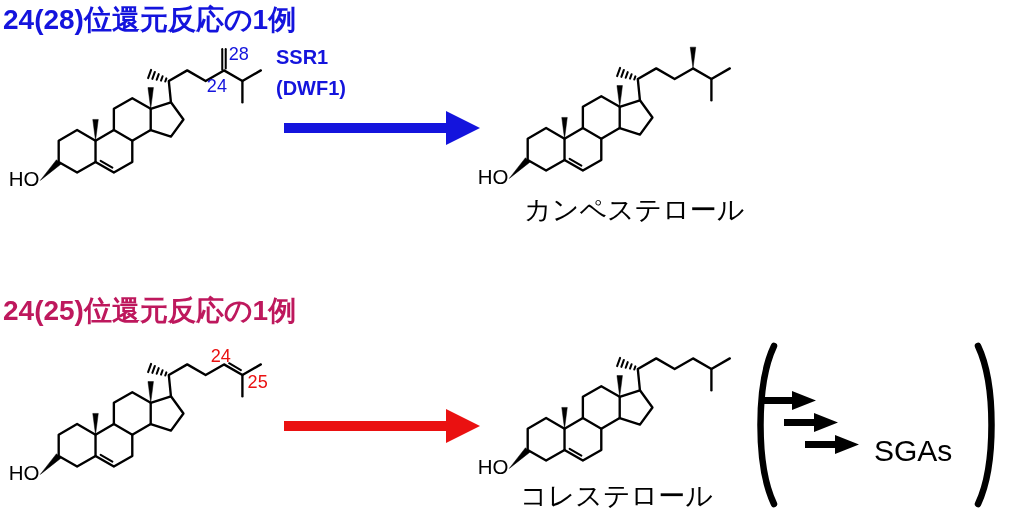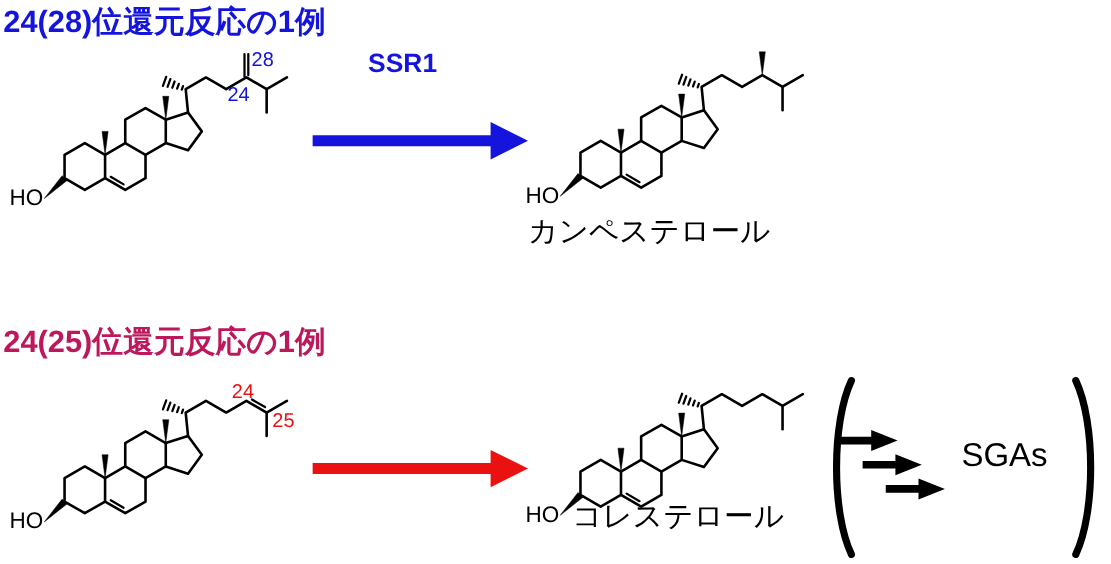--- a/index.html
+++ b/index.html
@@ -2,21 +2,21 @@
 <html><head>
 <meta charset="utf-8">
 <style>
   html,body{margin:0;padding:0;background:#fff;}
   .canvas{position:relative;width:1010px;height:513px;background:#ffffff;
           font-family:"Liberation Sans",sans-serif;overflow:hidden;}
   .abs{position:absolute;}
   .title{font-size:28px;font-weight:bold;white-space:nowrap;letter-spacing:0;}
   .blue{color:#1414dd;}
   .red{color:#be185d;}
-  .enzyme{font-size:24px;font-weight:bold;text-align:center;line-height:31px;
+  .enzyme{font-size:20px;font-weight:bold;text-align:left;line-height:31px;
           width:180px;white-space:nowrap;}
   .prod-label{font-size:27px;color:#000;line-height:30px;white-space:nowrap;}
   .sgas{font-size:30px;color:#000;white-space:nowrap;}
   svg .bond{stroke:#000;stroke-width:3;fill:none;stroke-linejoin:round;stroke-linecap:round;}
   svg .dbl{stroke:#000;stroke-width:2.6;fill:none;stroke-linecap:round;}
   svg .wedge{fill:#000;stroke:#000;stroke-width:0.6;stroke-linejoin:round;}
   svg .hash{stroke:#000;stroke-width:2.6;stroke-linecap:round;}
   svg text.atom{font-family:"Liberation Sans",sans-serif;font-size:26px;fill:#000;}
   svg text.num{font-family:"Liberation Sans",sans-serif;font-size:23px;}
   svg text.bluef{fill:#1414dd;}
@@ -71,34 +71,35 @@
 
     <line class="dbl" x1="257.8" y1="43.0" x2="257.8" y2="16.7"></line>
     <line class="dbl" x1="262.2" y1="41.2" x2="262.2" y2="16.7"></line>
     <text class="atom" x="25.5" y="191" text-anchor="end">HO</text>
     <text class="num bluef" x="251" y="71" text-anchor="middle">24</text>
     <text class="num bluef" x="266" y="31" text-anchor="start">28</text>
   </svg>
 
   <div class="abs enzyme blue" style="left:276px;top:42px;">
     <div>SSR1</div>
+    <div>(DWF1)</div>
   </div>
 
   <svg class="abs" style="left:284px;top:109px;" width="196" height="38" viewBox="0 0 196 38">
     <polygon class="arrow-blue" points="0,14 162,14 162,2 196,19 162,36 162,24 0,24"></polygon>
   </svg>
 
   <svg class="abs" style="left:477px;top:34px;" width="284" height="159" viewBox="-14 0 360 202">
     <use href="#steroid-core"></use>
 
     <polygon class="wedge" points="260,43.7 256.5,16.7 263.5,16.7"></polygon>
     <text class="atom" x="25.5" y="191" text-anchor="end">HO</text>
   </svg>
 
-  <div class="abs prod-label" style="left:472px;top:195px;">
+  <div class="abs prod-label" style="left:516px;top:195px;">
     <div style="padding-left:8px;">カンペステロール</div>
   </div>
 
   <div class="abs title red" style="left:3px;top:292px;">24(25)位還元反応の1例</div>
 
   <svg class="abs" style="left:8px;top:330px;" width="284" height="159" viewBox="-14 0 360 202">
     <use href="#steroid-core"></use>
 
     <line class="dbl" x1="266.5" y1="42.2" x2="281.5" y2="50.9"></line>
     <text class="atom" x="25.5" y="191" text-anchor="end">HO</text>
@@ -111,34 +112,34 @@
 
   <svg class="abs" style="left:284px;top:407px;" width="196" height="38" viewBox="0 0 196 38">
     <polygon class="arrow-red" points="0,14 162,14 162,2 196,19 162,36 162,24 0,24"></polygon>
   </svg>
 
   <svg class="abs" style="left:477px;top:324px;" width="284" height="159" viewBox="-14 0 360 202">
     <use href="#steroid-core"></use>
     <text class="atom" x="25.5" y="191" text-anchor="end">HO</text>
   </svg>
 
-  <div class="abs prod-label" style="left:520px;top:454px;">コレステロール</div>
+  <div class="abs prod-label" style="left:520px;top:481px;">コレステロール</div>
 
   <svg class="abs" style="left:748px;top:341px;" width="32" height="168" viewBox="0 0 32 168">
     <path class="parenpath" d="M26,5 C8,43 8,125 26,163"></path>
   </svg>
   <svg class="abs" style="left:972px;top:341px;" width="32" height="168" viewBox="0 0 32 168">
     <path class="parenpath" d="M6,5 C24,43 24,125 6,163"></path>
   </svg>
 
   <svg class="abs" style="left:762px;top:390px;" width="56" height="22" viewBox="0 0 56 22">
     <polygon class="arrow-black" points="0,7 30,7 30,1 54,10.5 30,20 30,14 0,14"></polygon>
   </svg>
   <svg class="abs" style="left:784px;top:412px;" width="56" height="22" viewBox="0 0 56 22">
     <polygon class="arrow-black" points="0,7 30,7 30,1 54,10.5 30,20 30,14 0,14"></polygon>
   </svg>
   <svg class="abs" style="left:805px;top:434px;" width="56" height="22" viewBox="0 0 56 22">
     <polygon class="arrow-black" points="0,7 30,7 30,1 54,10.5 30,20 30,14 0,14"></polygon>
   </svg>
 
-  <div class="abs sgas" style="left:874px;top:398px;">SGAs</div>
+  <div class="abs sgas" style="left:874px;top:434px;">SGAs</div>
 
 </div>
 
 </body></html>

